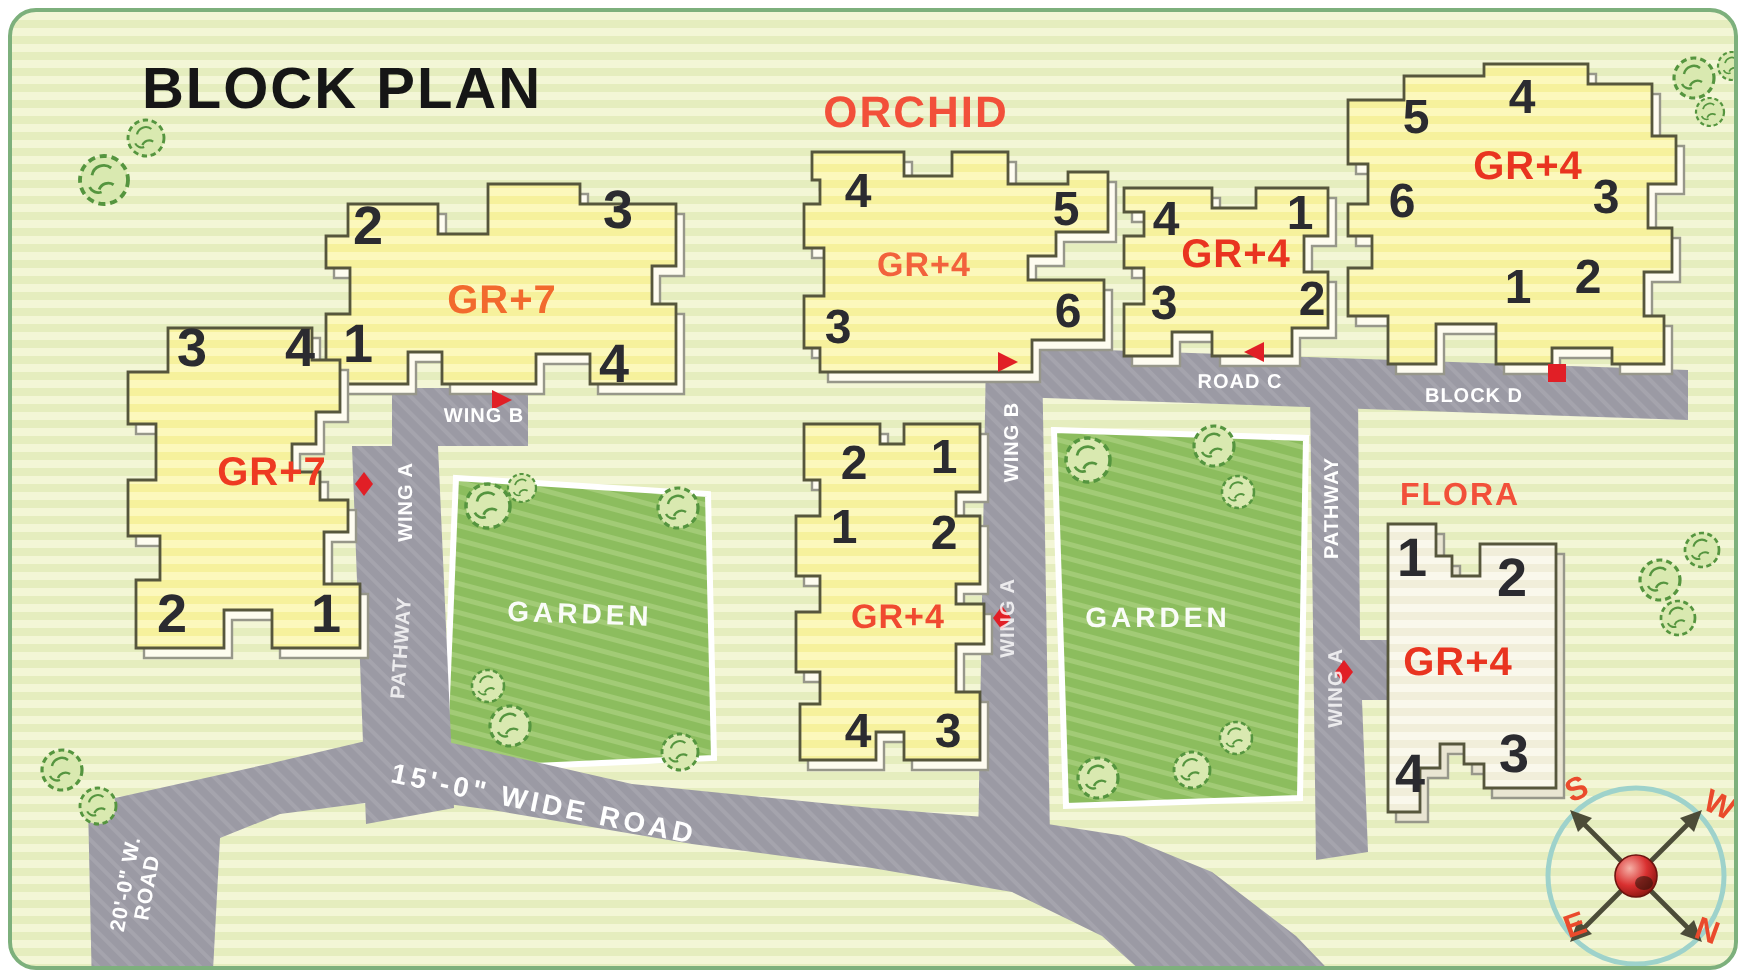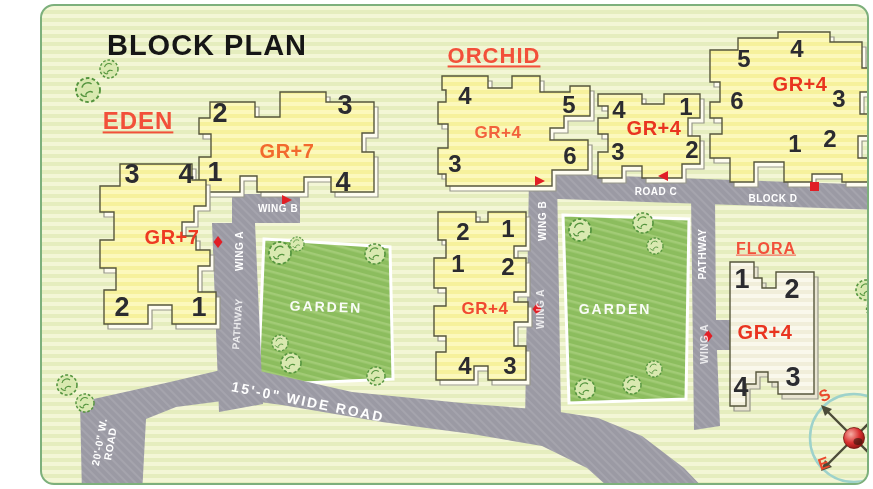--- a/index.html
+++ b/index.html
@@ -1,24 +1,24 @@
 <!DOCTYPE html>
 <html><head>
 <meta charset="utf-8">
 <style>
   html,body{margin:0;padding:0;background:#fff;}
   #stage{position:relative;width:873px;height:489px;background:#fff;overflow:hidden;
          font-family:"Liberation Sans",sans-serif;}
   #frame{position:absolute;inset:4px;border:2px solid #7db07c;border-radius:14px;overflow:hidden;
-         background:repeating-linear-gradient(180deg,#f3f6d6 0px,#f3f6d6 4px,#e5edbe 4px,#e5edbe 8px);margin-left:36px;}
+         background:repeating-linear-gradient(180deg,#f3f6d6 0px,#f3f6d6 4px,#e5edbe 4px,#e5edbe 8px);}
   svg{position:absolute;left:0;top:0;}
   .lbl{position:absolute;transform:translate(-50%,-50%) rotate(var(--r,0deg));
        white-space:nowrap;line-height:1.05;}
   .title{font-size:29px;font-weight:bold;color:#161616;letter-spacing:1px;}
-  .bname{font-weight:bold;color:#f2503a;letter-spacing:1px;font-size:24px;text-decoration:underline;}
+  .bname{font-weight:bold;color:#f2503a;letter-spacing:1px;font-size:24px;}
   .bname.md{font-size:22px;} .bname.sm{font-size:16px;}
   .floors{font-weight:bold;font-size:20px;letter-spacing:.5px;}
   .floors.sm{font-size:17px;}
   .unit{font-weight:bold;color:#2b2b30;font-size:27px;}
   .unit.md{font-size:24px;}
   .roadlbl{color:#fff;font-weight:bold;font-size:10px;letter-spacing:.5px;}
   .roadlbl.dim{opacity:.8;}
   .widelbl{color:#fff;font-weight:bold;font-size:14px;letter-spacing:2px;}
   .westlbl{color:#fff;font-weight:bold;font-size:10.5px;text-align:center;letter-spacing:.5px;}
   .gardenlbl{color:rgba(255,255,255,.95);font-weight:bold;font-size:14px;letter-spacing:2px;}
@@ -159,21 +159,20 @@
       <polygon points="33,-33 22,-29 29,-22" fill="#4c4c38"></polygon>
       <polygon points="-33,33 -22,29 -29,22" fill="#4c4c38"></polygon>
       <polygon points="33,33 22,29 29,22" fill="#4c4c38"></polygon>
       <circle r="10.5" fill="url(#gBall)" stroke="#6e1410" stroke-width=".8"></circle>
       <ellipse cx="4" cy="3.5" rx="4.5" ry="3.5" fill="rgba(35,18,8,.55)"></ellipse>
     </g>
   </svg>
 
   <div class="lbl title" style="left:165px;top:39px">BLOCK PLAN</div>
 
-  <div class="lbl bname" style="left:96px;top:115px">EDEN</div>
   <div class="lbl bname md" style="left:452px;top:50px">ORCHID</div>
   <div class="lbl bname sm" style="left:724px;top:243px">FLORA</div>
 
   <div class="lbl floors" style="left:245px;top:145px;color:#f26a2e">GR+7</div>
   <div class="lbl floors" style="left:130px;top:231px;color:#ee3a22">GR+7</div>
   <div class="lbl floors sm" style="left:456px;top:127px;color:#f2623c">GR+4</div>
   <div class="lbl floors" style="left:612px;top:122px;color:#e93420">GR+4</div>
   <div class="lbl floors" style="left:758px;top:78px;color:#e93420">GR+4</div>
   <div class="lbl floors sm" style="left:443px;top:303px;color:#f04a30">GR+4</div>
   <div class="lbl floors" style="left:723px;top:326px;color:#e93420">GR+4</div>

